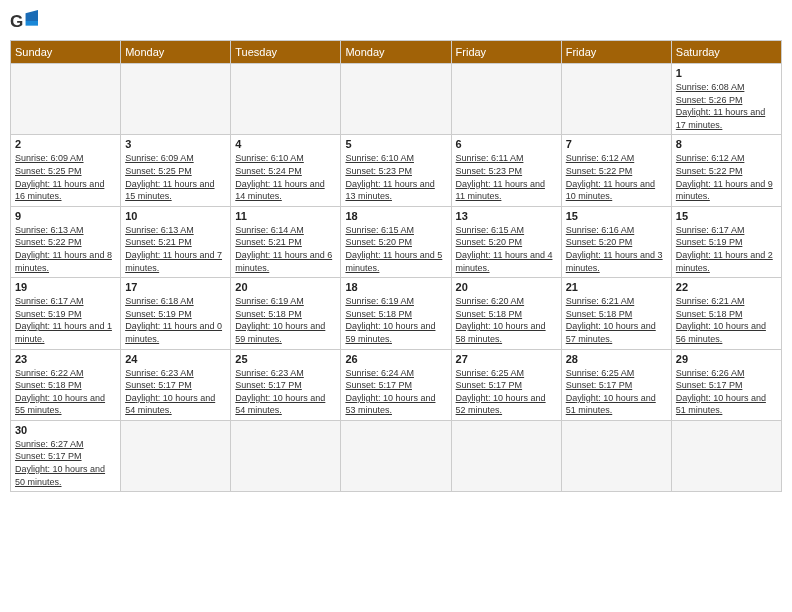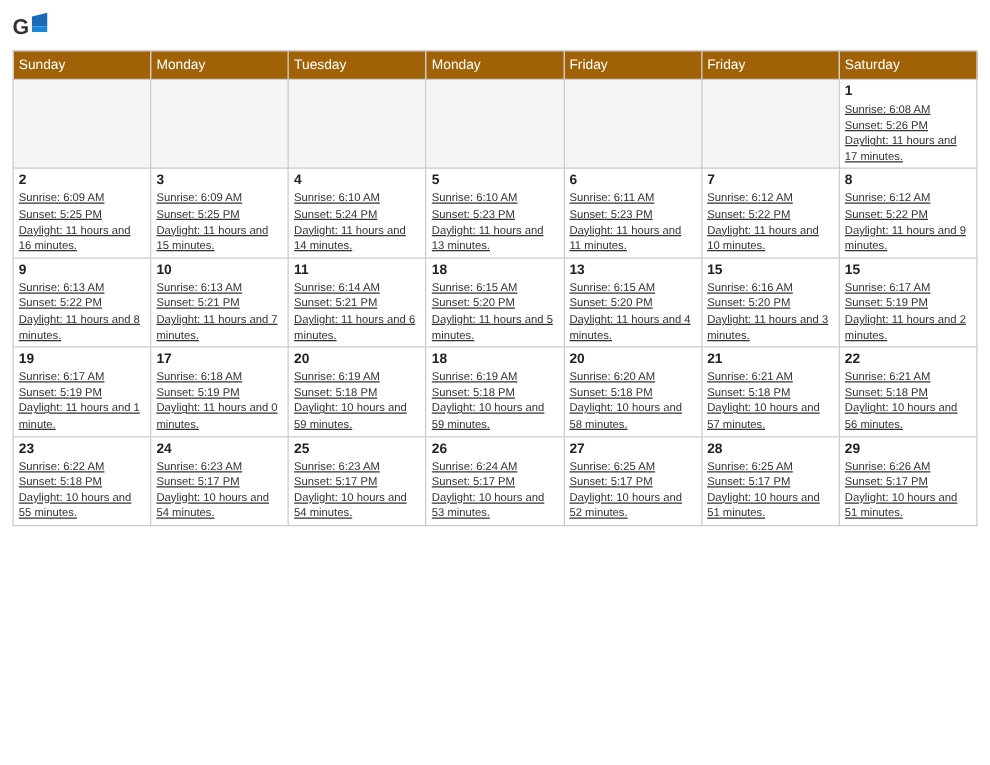--- a/index.html
+++ b/index.html
@@ -253,15 +253,27 @@
           </td>
           <td>
             <div class="day-num">28</div>
             <div class="day-info">Sunrise: 6:25 AM<br>Sunset: 5:17 PM<br>Daylight: 10 hours and 51 minutes.</div>
           </td>
           <td>
             <div class="day-num">29</div>
             <div class="day-info">Sunrise: 6:26 AM<br>Sunset: 5:17 PM<br>Daylight: 10 hours and 51 minutes.</div>
           </td>
         </tr>
+        <tr class="last-row">
+          <td>
+            <div class="day-num">30</div>
+            <div class="day-info">Sunrise: 6:27 AM<br>Sunset: 5:17 PM<br>Daylight: 10 hours and 50 minutes.</div>
+          </td>
+          <td class="empty"></td>
+          <td class="empty"></td>
+          <td class="empty"></td>
+          <td class="empty"></td>
+          <td class="empty"></td>
+          <td class="empty"></td>
+        </tr>
       </tbody>
   </table>
 </div>
 
 </body></html>

